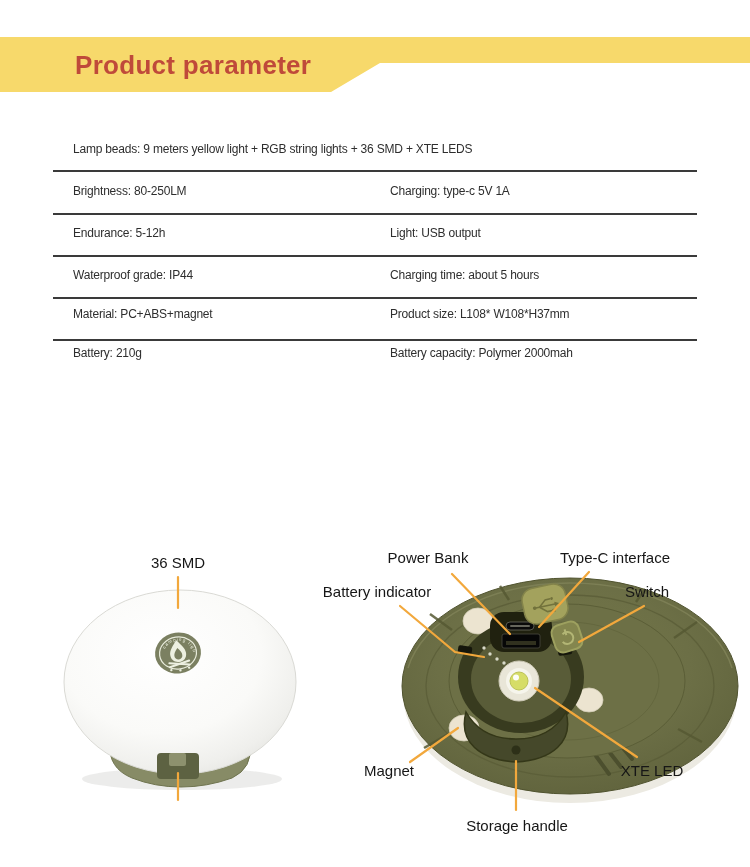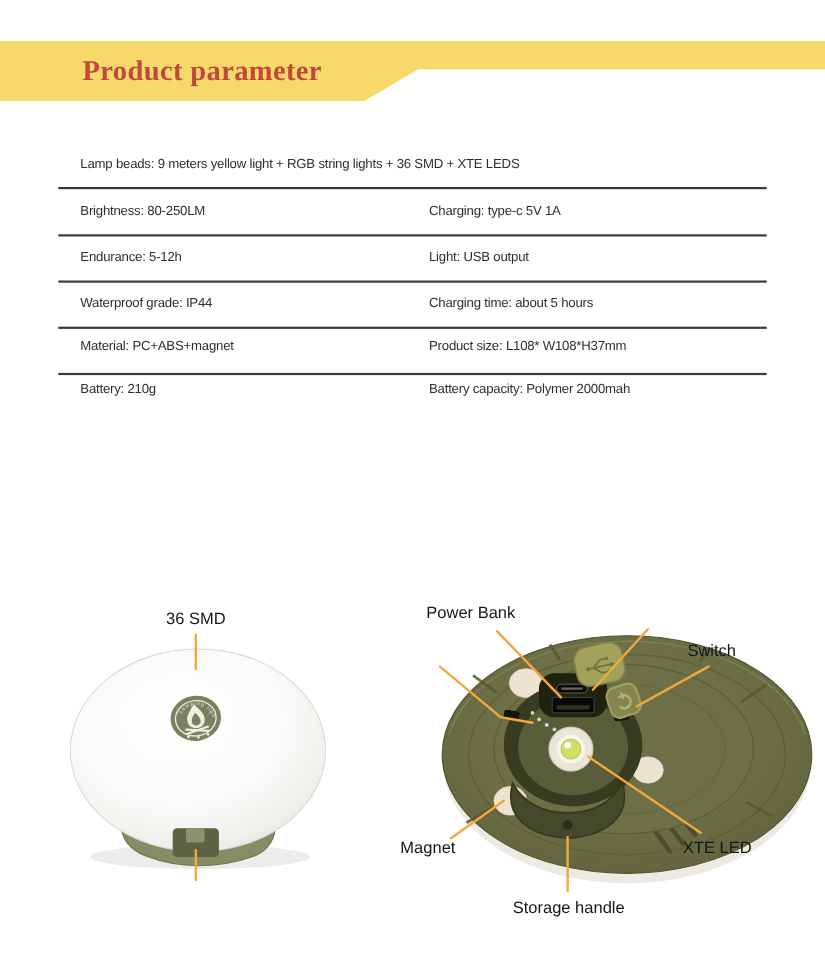--- a/index.html
+++ b/index.html
@@ -9,21 +9,21 @@
     font-family:"Liberation Sans",sans-serif;
   }
   
   .banner{
     position:absolute;left:0;width:750px;height:55px;
     background:var(--bannerBg,#f7d96b);
     clip-path:polygon(0 0,750px 0,750px 26px,380px 26px,331px 55px,0 55px);
   }
   .banner .title{
     position:absolute;left:75px;top:13px;
-    font-family:Liberation Serif, serif;font-weight:700;
+    font-family:Liberation Sans, sans-serif;font-weight:700;
     font-size:26px;letter-spacing:.3px;
     color:var(--titleColor,#bf4a3a);white-space:nowrap;
   }
   
   .param-text{
     position:absolute;font-size:12px;letter-spacing:-.2px;
     color:var(--tableText,#2e2e2e);white-space:nowrap;
   }
   .hline{
     position:absolute;left:53px;width:644px;height:2px;
@@ -203,18 +203,20 @@
       <polyline class="leader" points="400,606 455,652 484,657"></polyline>
       <line class="leader" x1="644" y1="606" x2="579" y2="642"></line>
       <line class="leader" x1="410" y1="762" x2="458" y2="728"></line>
       <line class="leader" x1="535" y1="688" x2="637" y2="757"></line>
       <line class="leader" x1="516" y1="761" x2="516" y2="810"></line>
     </g>
   </svg>
 
   <div class="ill-label" style="left:178px;top:554px">36 SMD</div>
   <div class="ill-label" style="left:428px;top:549px">Power Bank</div>
+  <div class="ill-label" style="left:615px;top:549px">Type-C interface</div>
+  <div class="ill-label" style="left:377px;top:583px">Battery indicator</div>
   <div class="ill-label" style="left:647px;top:583px">Switch</div>
   <div class="ill-label" style="left:389px;top:762px">Magnet</div>
   <div class="ill-label" style="left:652px;top:762px">XTE LED</div>
   <div class="ill-label" style="left:517px;top:817px">Storage handle</div>
 
 </div>
 
 </body></html>

